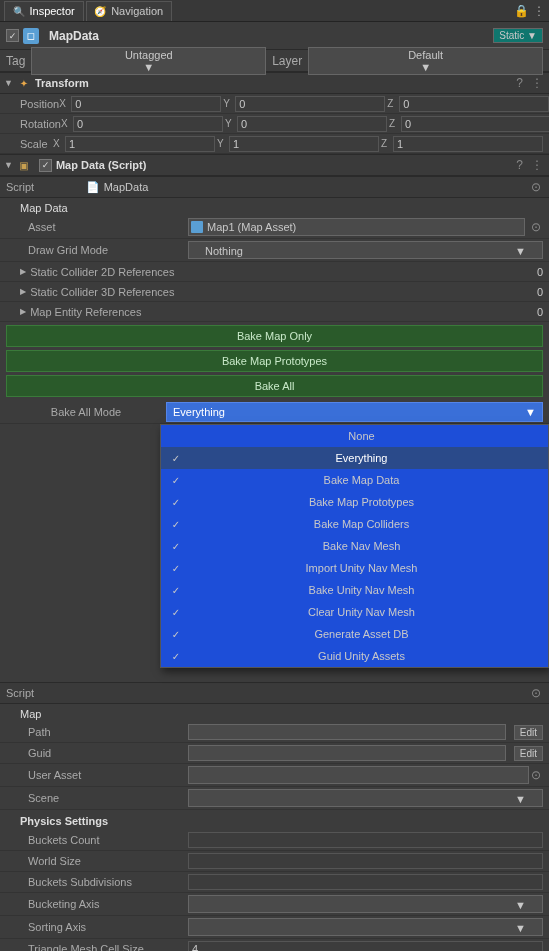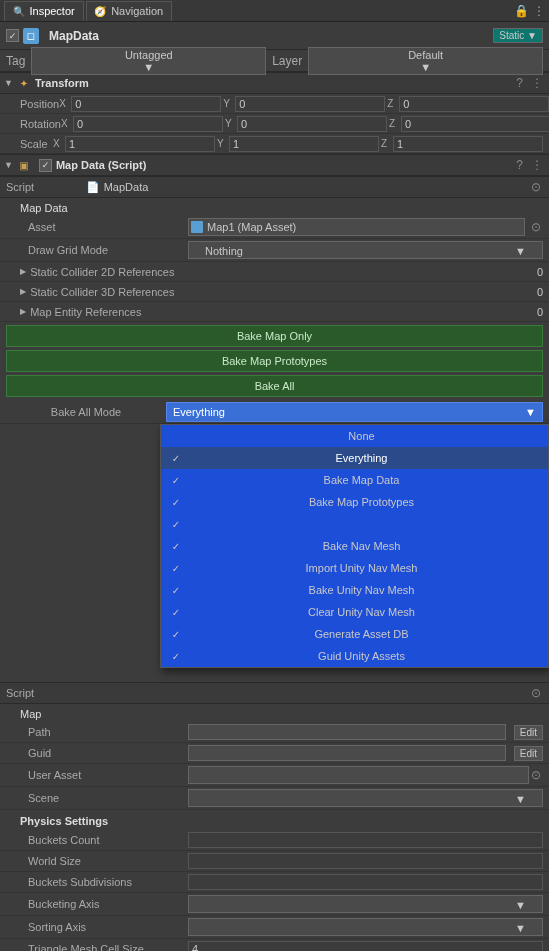--- a/index.html
+++ b/index.html
@@ -640,20 +640,21 @@
       <div class="dropdown-item">
         <span class="dropdown-check">✓</span>
         <span class="dropdown-item-label">Bake Map Data</span>
       </div>
       <div class="dropdown-item">
         <span class="dropdown-check">✓</span>
         <span class="dropdown-item-label">Bake Map Prototypes</span>
       </div>
       <div class="dropdown-item">
         <span class="dropdown-check">✓</span>
+        <span class="dropdown-item-label">Bake Map Colliders</span>
       </div>
       <div class="dropdown-item">
         <span class="dropdown-check">✓</span>
         <span class="dropdown-item-label">Bake Nav Mesh</span>
       </div>
       <div class="dropdown-item">
         <span class="dropdown-check">✓</span>
         <span class="dropdown-item-label">Import Unity Nav Mesh</span>
       </div>
       <div class="dropdown-item">

